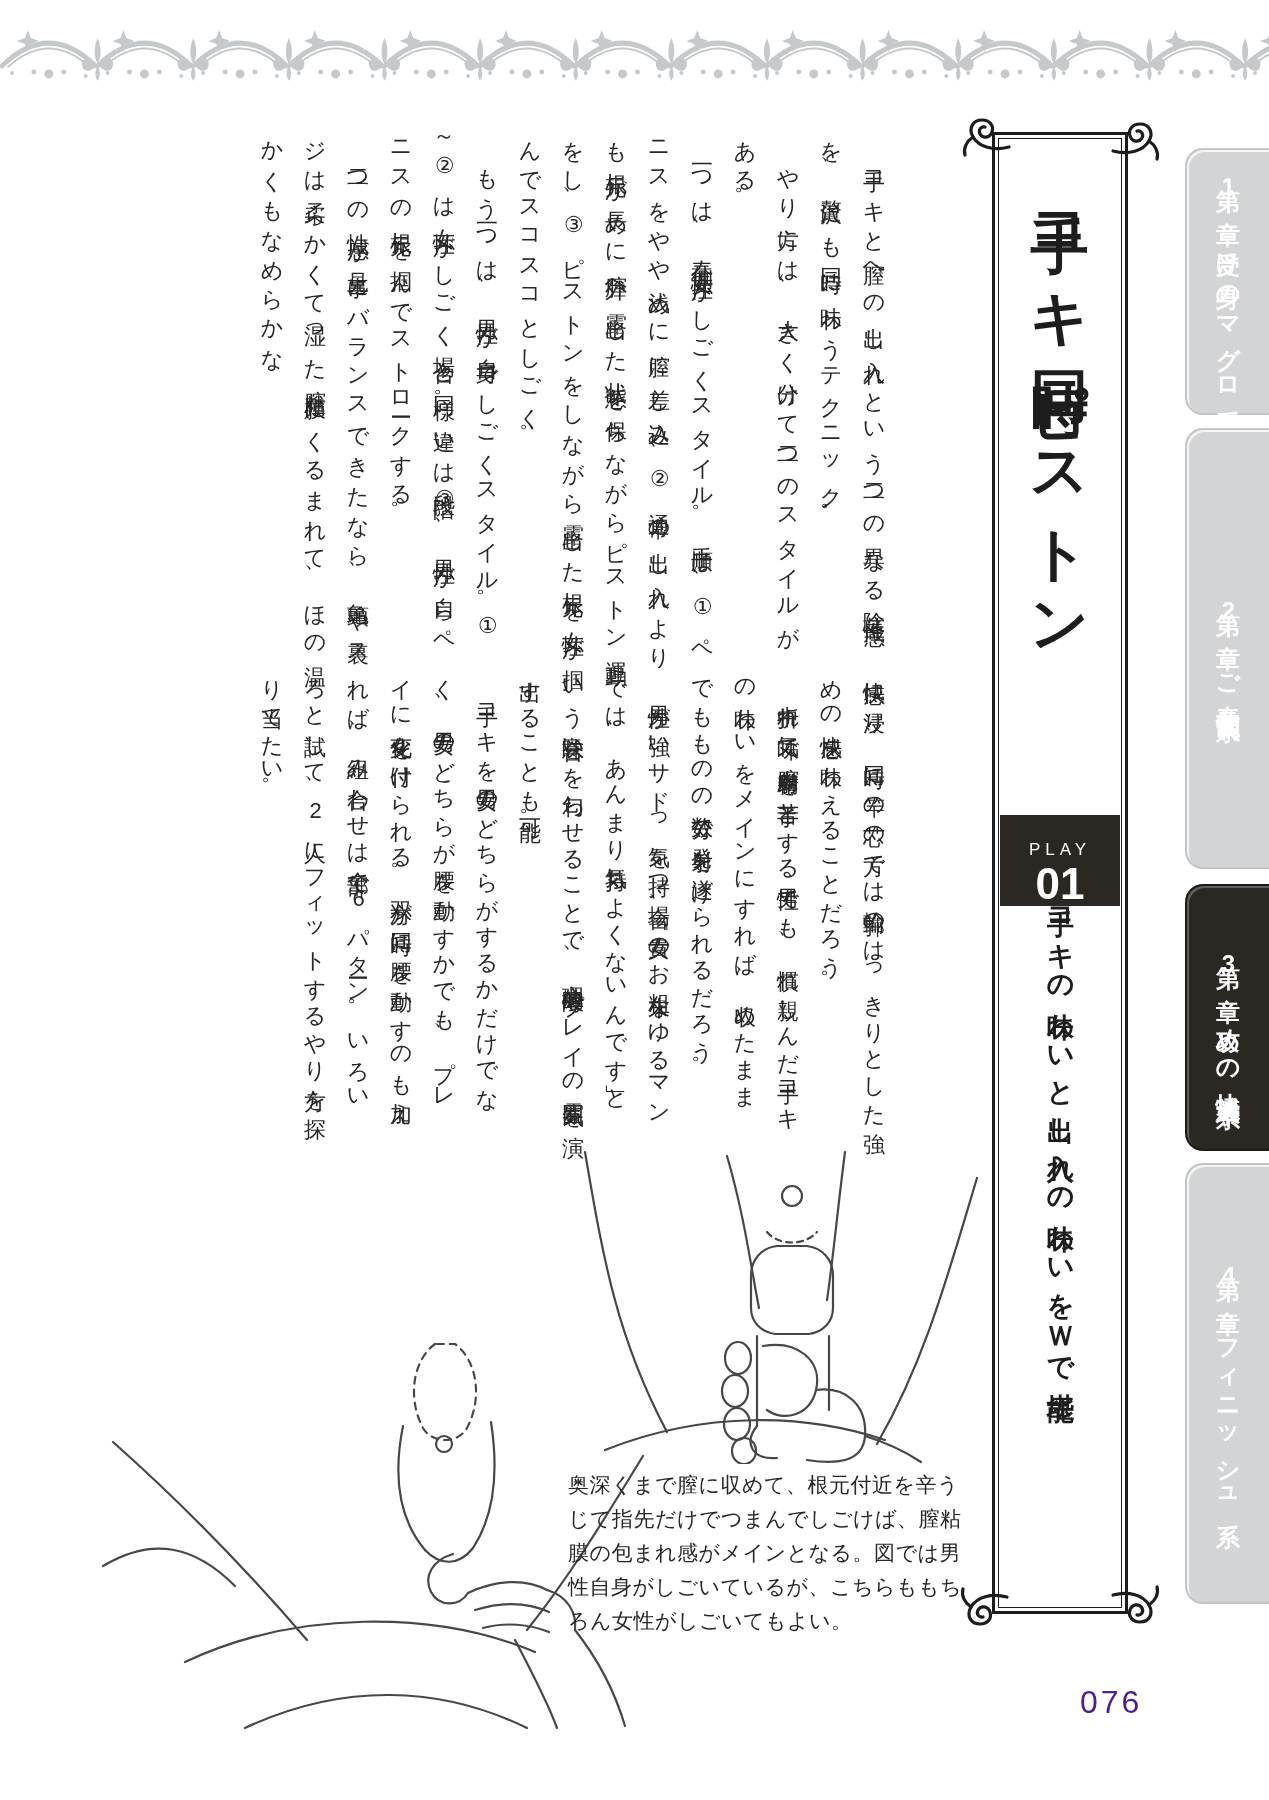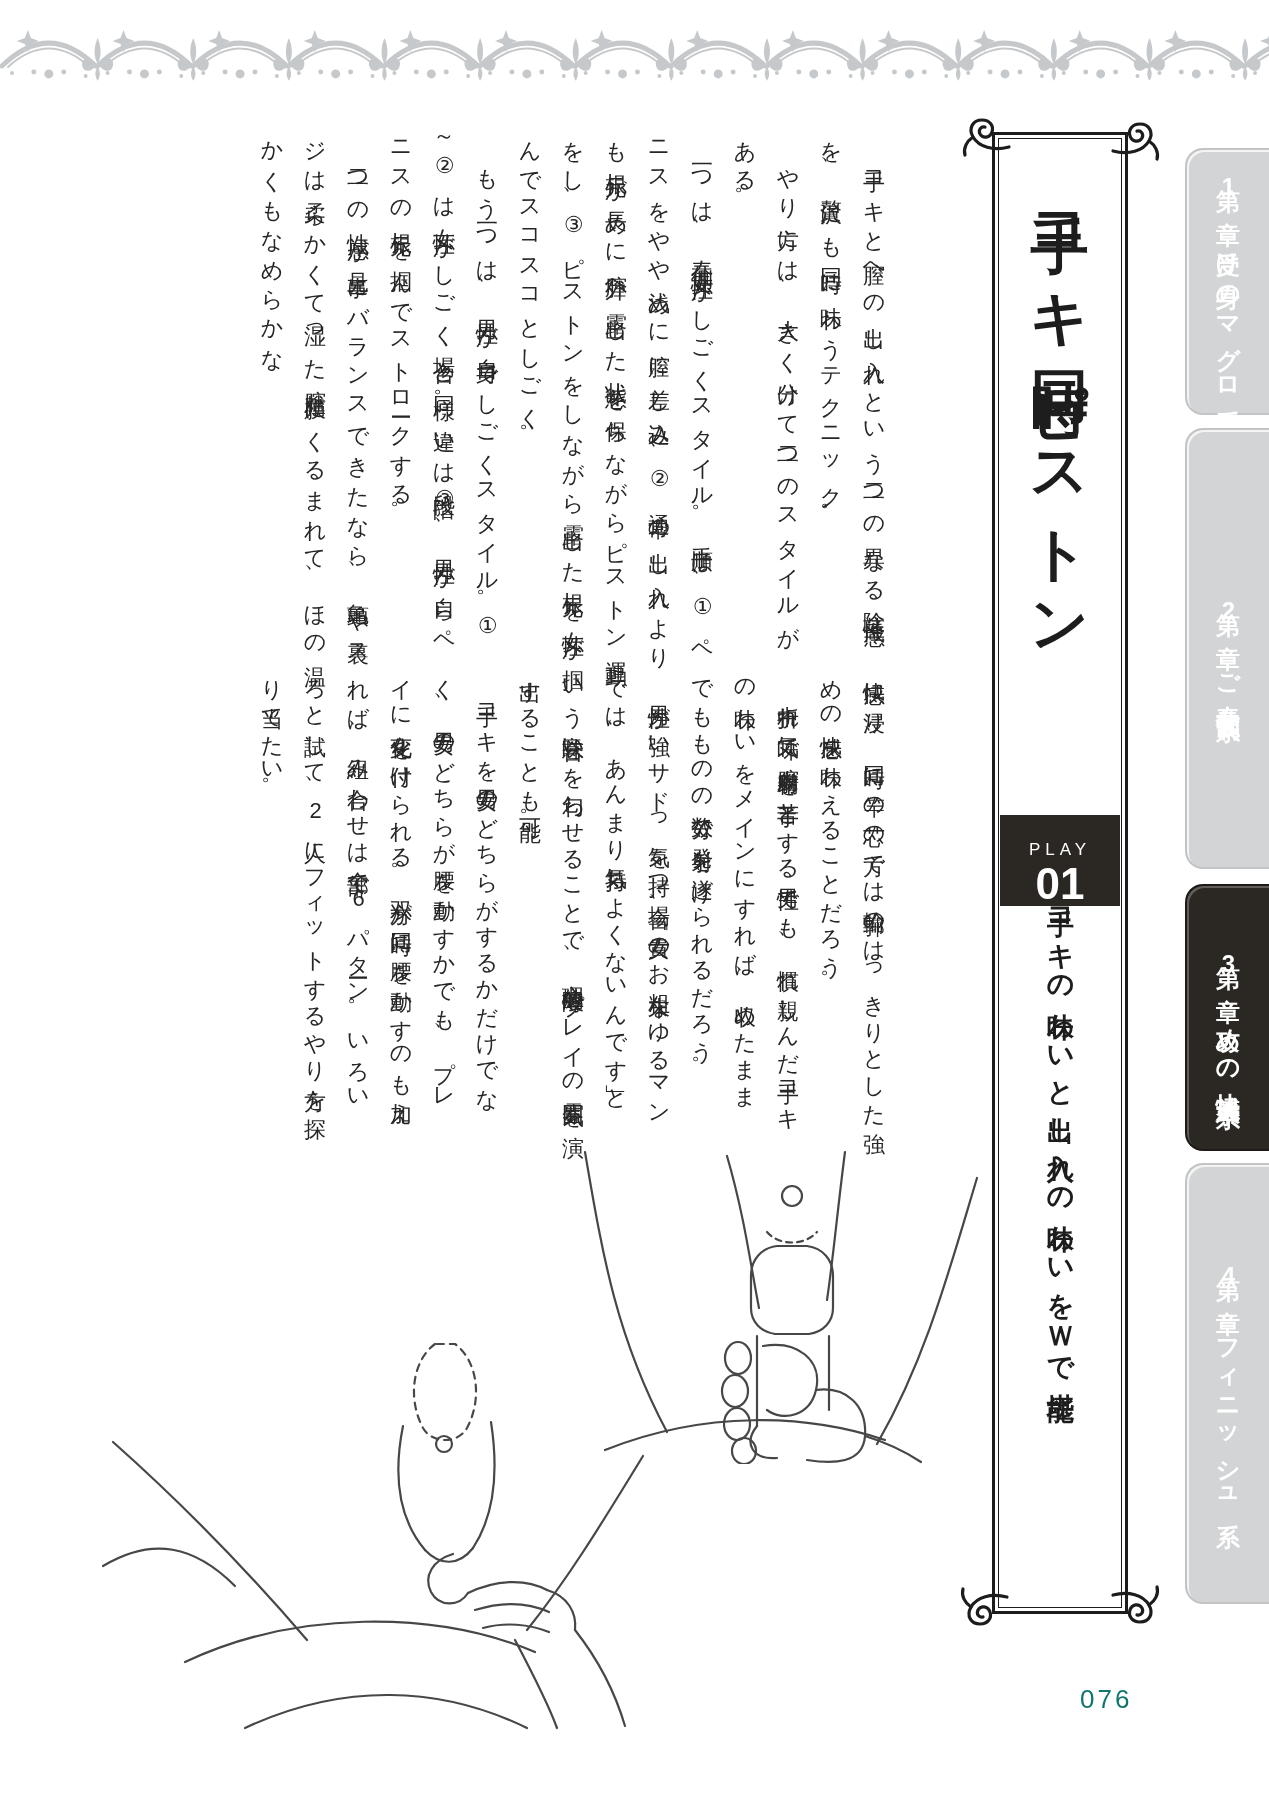--- a/index.html
+++ b/index.html
@@ -47,21 +47,21 @@
   .block2{left:120px;top:664px;width:776px;height:458px;letter-spacing:2px;}
   
   .caption{position:absolute;font-size:21px;line-height:34px;color:#262626;letter-spacing:.5px;}
   .caption1{left:196px;top:1182px;width:358px;}
   .caption2{left:568px;top:1468px;width:394px;}
   
   .illo{position:absolute;}
   .illoA{left:545px;top:1148px;}
   .illoB{left:95px;top:1322px;}
   
-  .page-number{position:absolute;left:1080px;top:1684px;font-size:26px;letter-spacing:3px;color:#0f766e;}
+  .page-number{position:absolute;left:1080px;top:1684px;font-size:32px;letter-spacing:3px;color:#4c1d95;}
 </style>
 </head>
 <body>
 
 <div class="page">
 
   <svg class="top-ornament" viewBox="0 0 1274 70" preserveAspectRatio="xMinYMid meet">
     <defs>
       <g id="orn-tile" stroke="#c6c9cb" fill="none" stroke-linecap="round">
         <path d="M2,52 Q49,6 96,52" stroke-width="5"></path>
@@ -198,16 +198,17 @@
       <path d="M452,268 C472,274 482,290 480,308"></path>
       <path d="M380,288 C406,280 432,280 454,290"></path>
       <path d="M388,306 C410,300 434,302 454,310"></path>
       <path d="M480,308 C502,336 520,370 530,404"></path>
       <path d="M420,318 C440,356 454,384 462,406"></path>
       <path d="M90,340 C200,288 340,288 440,330"></path>
       <path d="M150,406 C248,360 346,364 432,406"></path>
     </g>
   </svg>
 
+  <div class="caption caption2">奥深くまで膣に収めて、根元付近を辛うじて指先だけでつまんでしごけば、膣粘膜の包まれ感がメインとなる。図では男性自身がしごいているが、こちらももちろん女性がしごいてもよい。</div>
 
   <div class="page-number">076</div>
 
 </div>
 
 </body></html>

